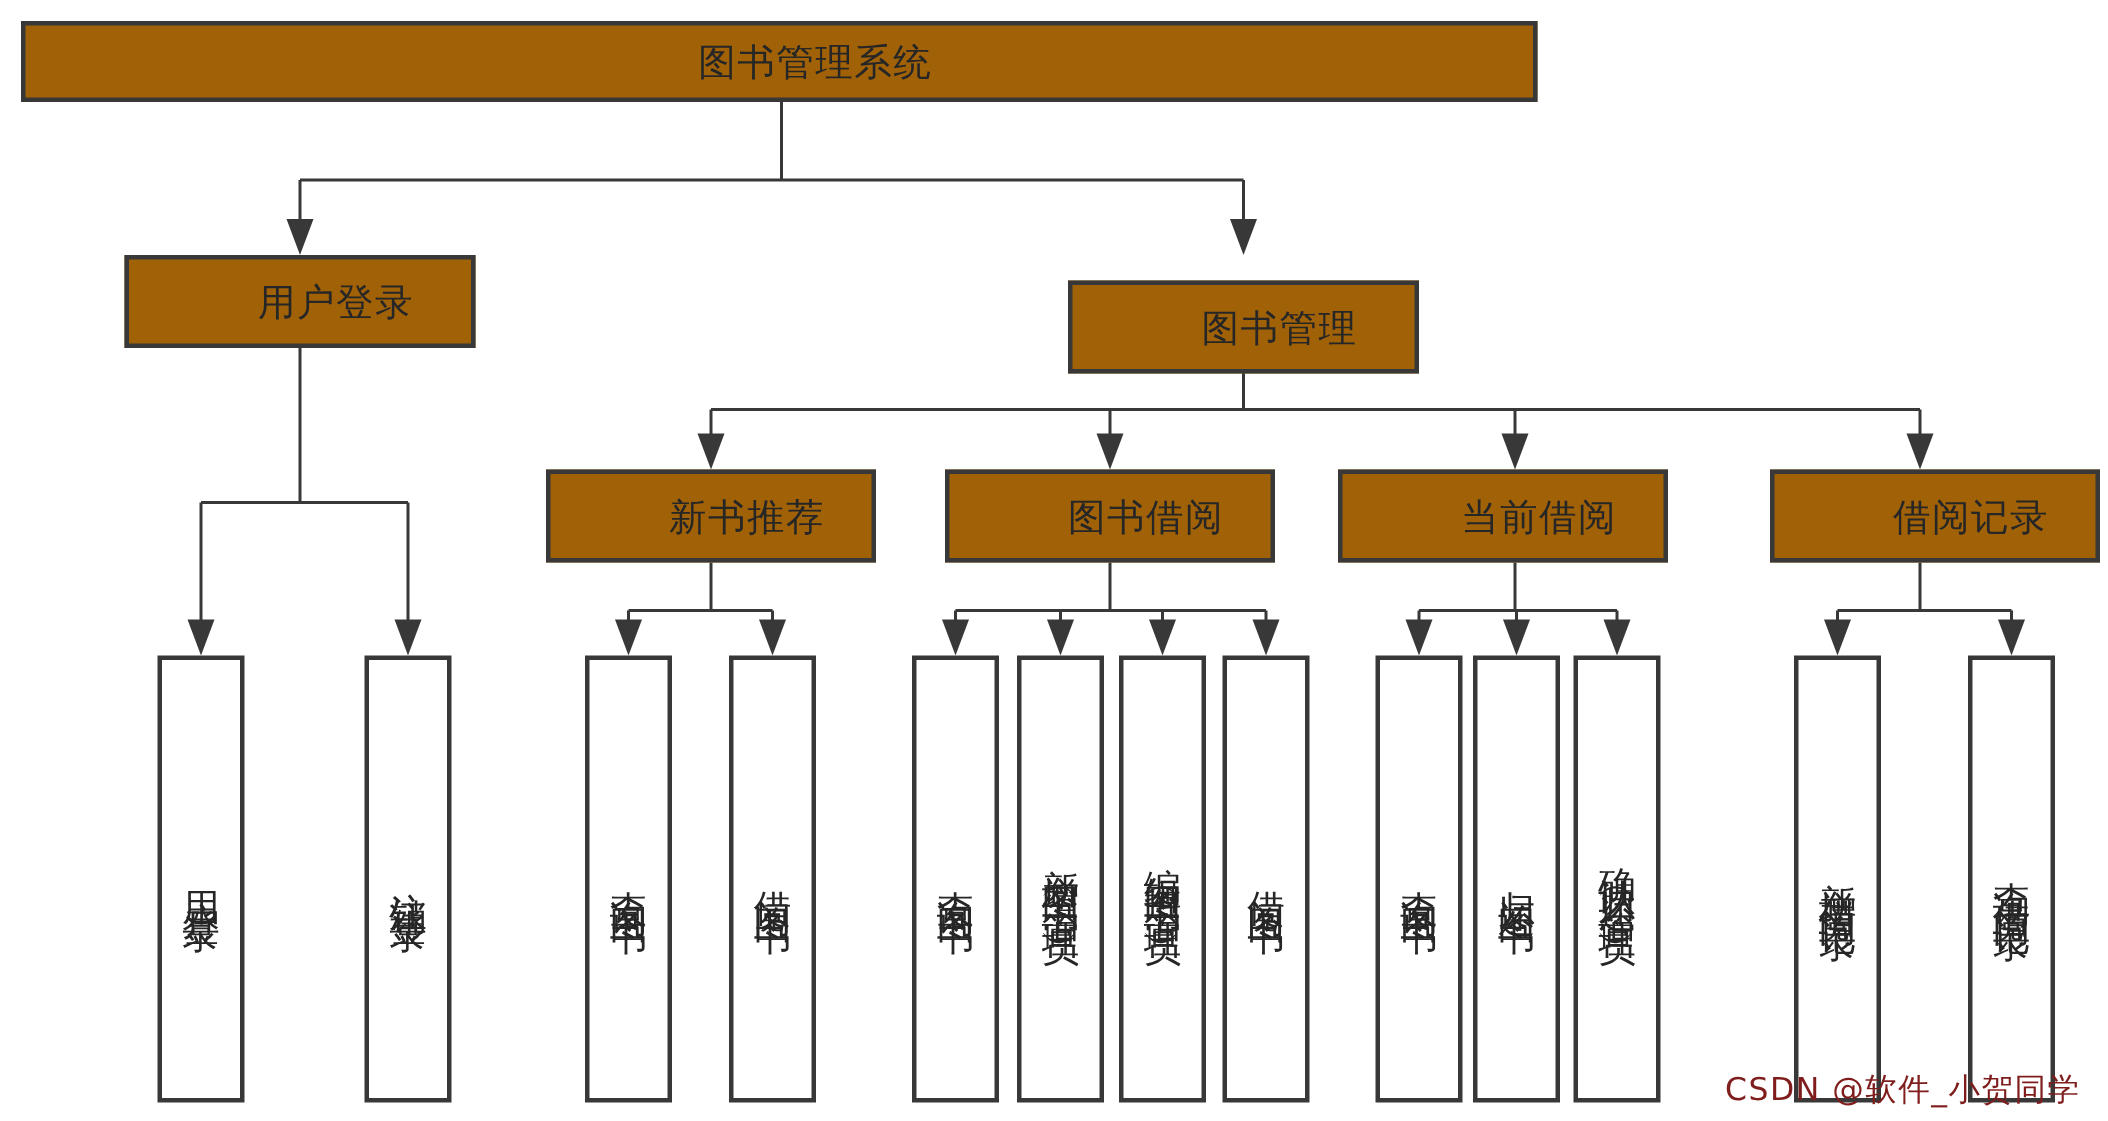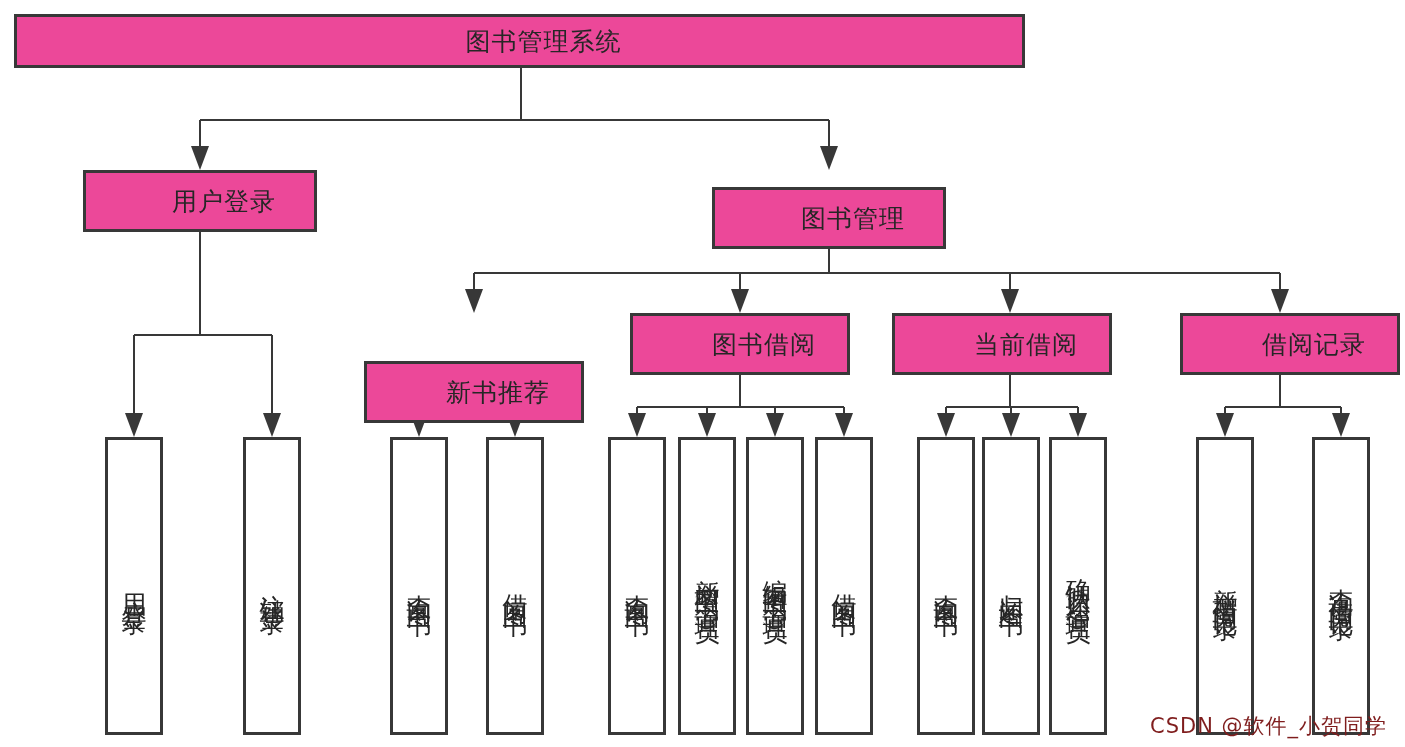--- a/index.html
+++ b/index.html
@@ -2,21 +2,21 @@
 <html><head>
 <meta charset="utf-8">
 <style>
   html,body{margin:0;padding:0;background:#ffffff;}
   .canvas{
     position:relative;width:1405px;height:747px;background:#ffffff;
     font-family:"DejaVu Sans",sans-serif;overflow:hidden;
   }
   .connectors{position:absolute;left:0;top:0;}
   .hbox{
-    position:absolute;box-sizing:border-box;background:#ec4899;
+    position:absolute;box-sizing:border-box;background:#a16207;
     border:3px solid #383838;display:flex;align-items:center;justify-content:center;
     font-size:25px;color:#262626;letter-spacing:1px;white-space:nowrap;padding-left:48px;
   }
   .vbox{
     position:absolute;box-sizing:border-box;background:#ffffff;
     border:3px solid #383838;top:437px;width:58px;height:298px;
     display:flex;align-items:center;justify-content:center;
   }
   .vtext{
     writing-mode:vertical-rl;text-orientation:mixed;
@@ -89,21 +89,21 @@
       <polygon points="1216,413 1234,413 1225,437"></polygon>
       <polygon points="1332,413 1350,413 1341,437"></polygon>
     </g>
   </svg>
 
   <div class="hbox" style="left:14px;top:14px;width:1011px;height:54px;">图书管理系统</div>
 
   <div class="hbox" style="left:83px;top:170px;width:234px;height:62px;">用户登录</div>
   <div class="hbox" style="left:712px;top:170px;width:234px;height:62px;margin-top:17px;">图书管理</div>
 
-  <div class="hbox" style="left:364px;top:313px;width:220px;height:62px;margin-top:48px;">新书推荐</div>
+  <div class="hbox" style="left:364px;top:313px;width:220px;height:62px;">新书推荐</div>
   <div class="hbox" style="left:630px;top:313px;width:220px;height:62px;text-align:center;">图书借阅</div>
   <div class="hbox" style="left:892px;top:313px;width:220px;height:62px;">当前借阅</div>
   <div class="hbox" style="left:1180px;top:313px;width:220px;height:62px;">借阅记录</div>
 
   <div class="vbox" style="left:105px;">
     <span class="vtext">用户登录</span>
   </div>
   <div class="vbox" style="left:243px;">
     <span class="vtext">注销登录</span>
   </div>

